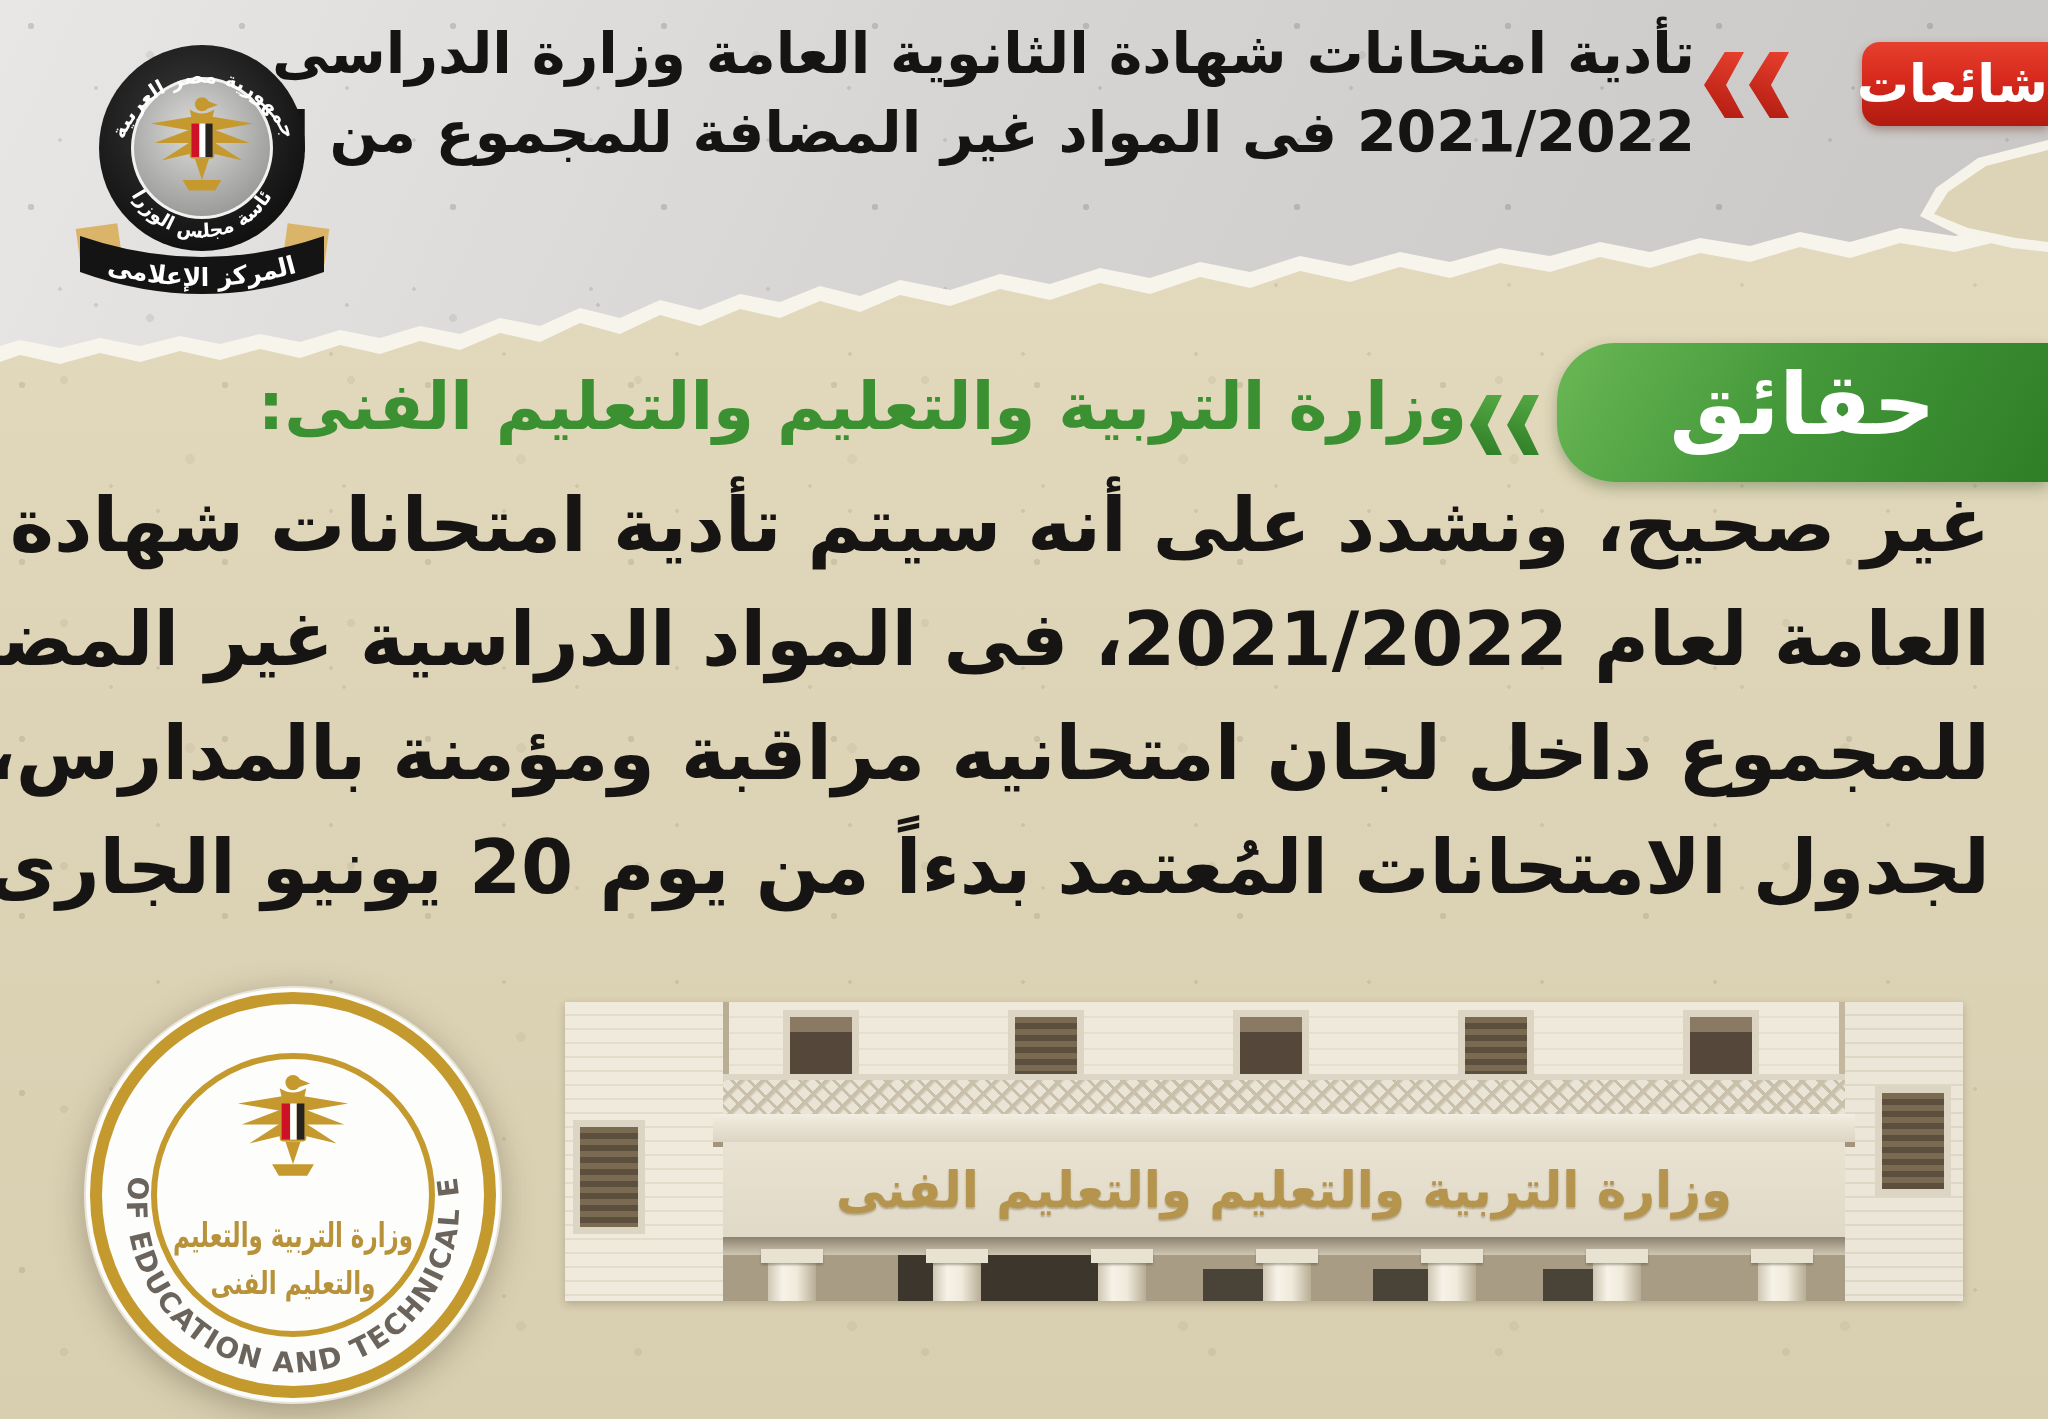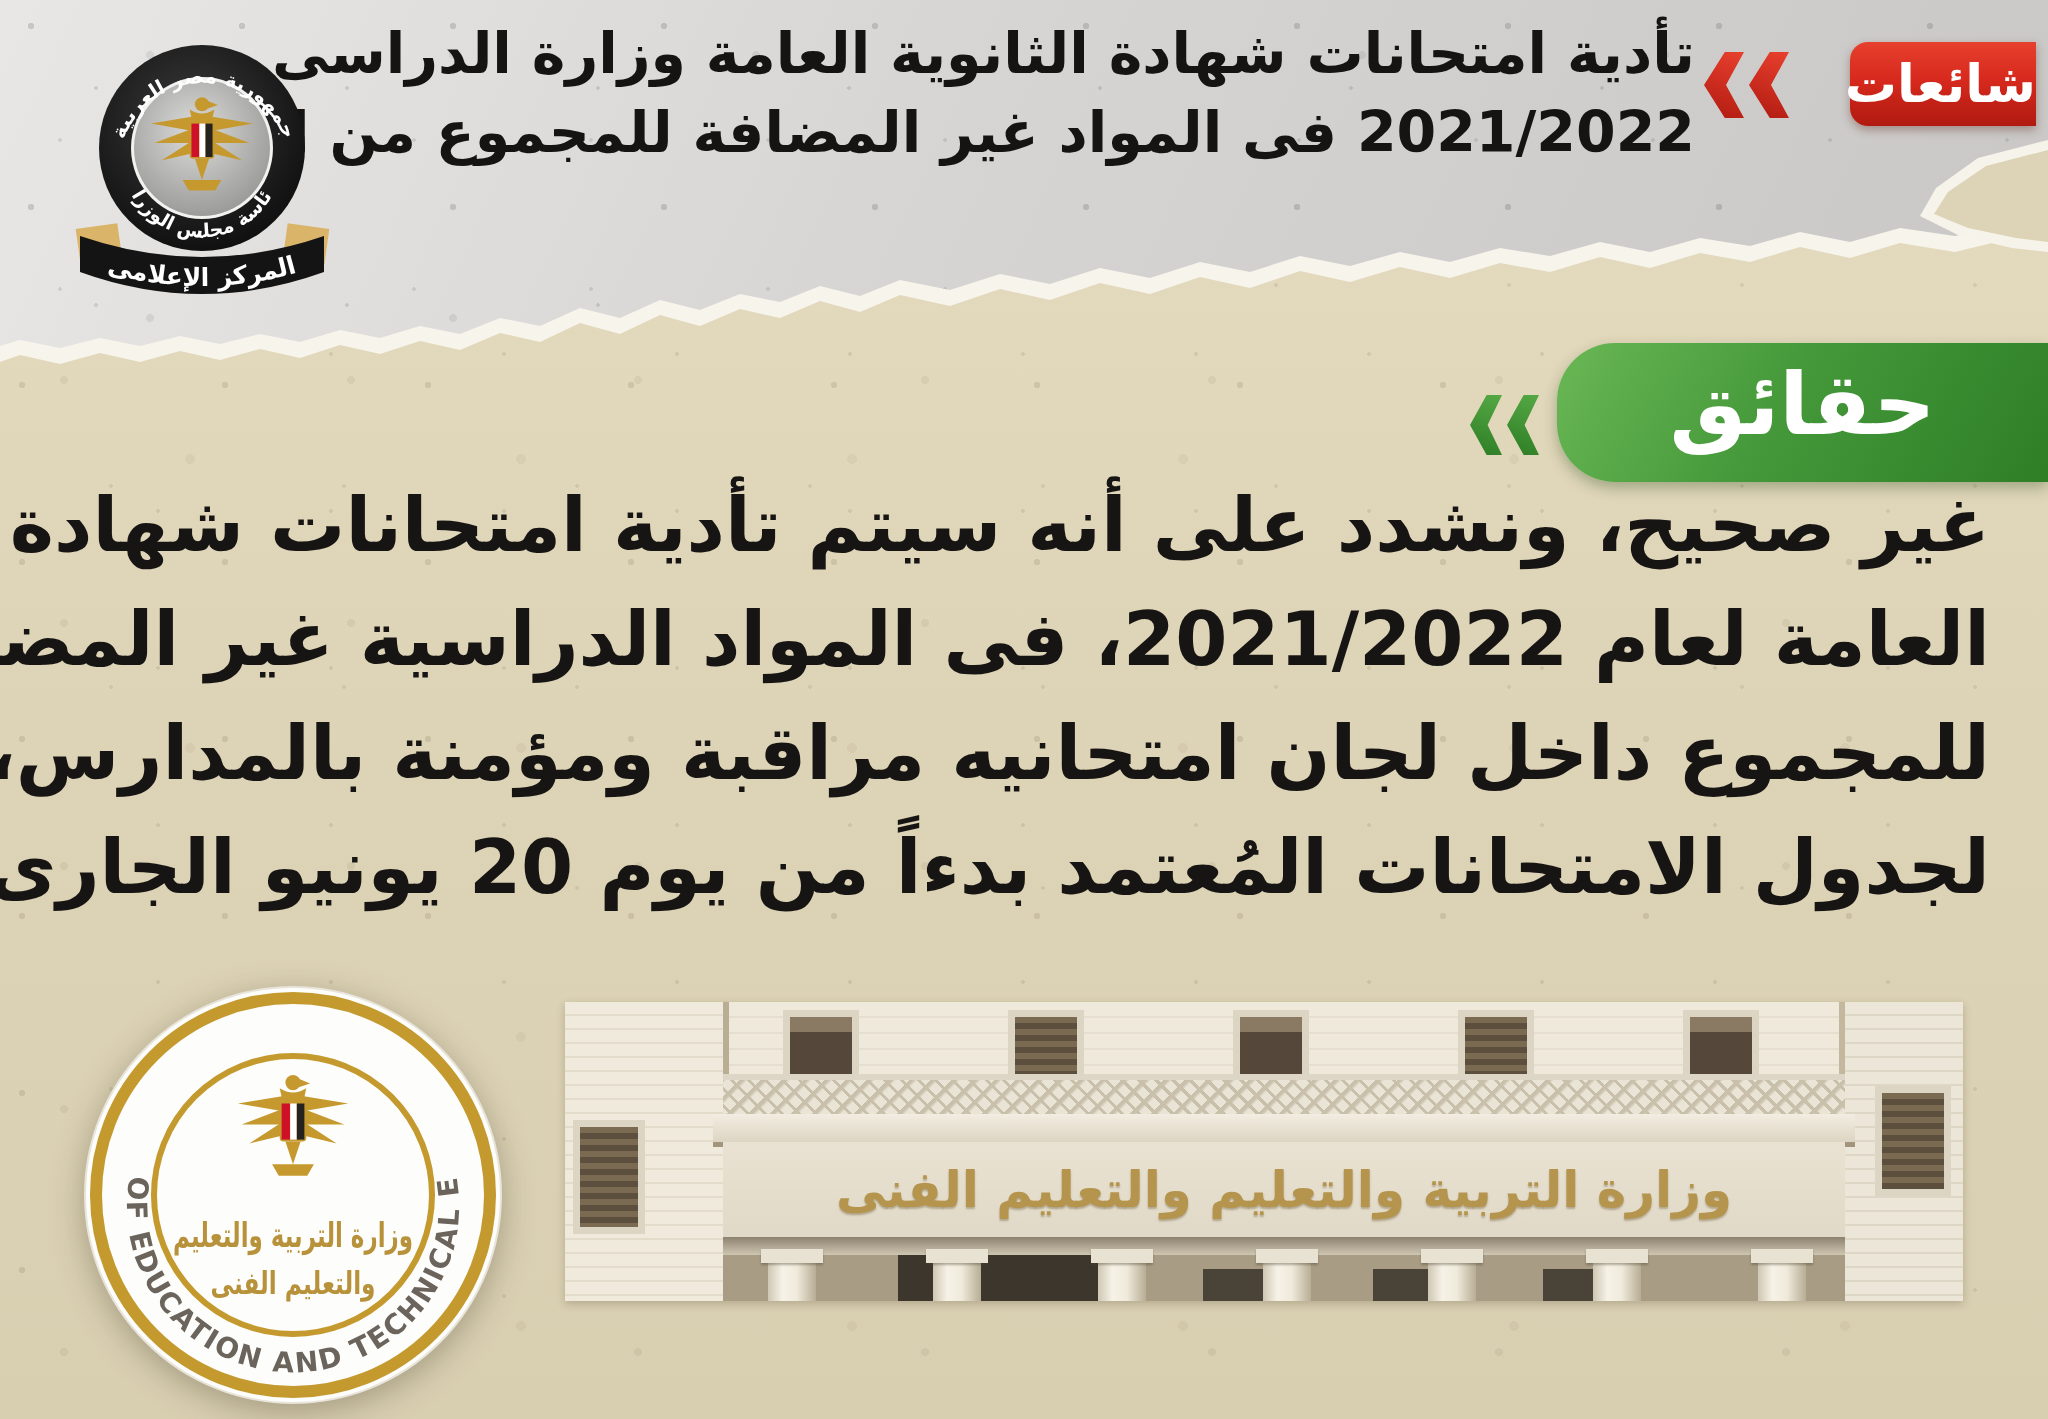--- a/index.html
+++ b/index.html
@@ -40,21 +40,21 @@
   .tear-wedge-white{
     position:absolute;right:0;top:140px;width:140px;height:120px;z-index:5;background:#f6f3ea;
     clip-path:polygon(140px 0,70px 18px,28px 48px,12px 76px,52px 96px,104px 108px,140px 112px);
   }
   .tear-wedge-beige{
     position:absolute;right:0;top:140px;width:140px;height:120px;z-index:6;background:#ddd3b6;
     clip-path:polygon(140px 10px,78px 26px,40px 52px,26px 74px,60px 88px,108px 98px,140px 102px);
   }
   
   .rumor-badge{
-    position:absolute;z-index:7;right:12px;top:42px;width:186px;height:84px;
+    position:absolute;z-index:7;right:0;top:42px;width:186px;height:84px;
     border-radius:18px 0 0 18px;
     background:linear-gradient(180deg,#e6402e 0%,#d7291d 45%,#b01a10 100%);
     box-shadow:0 4px 10px rgba(90,20,10,.35);
     color:#fff;font-size:52px;font-weight:bold;line-height:84px;text-align:center;
     direction:rtl;
   }
   .chev{position:absolute;z-index:7;display:flex;gap:5px;}
   .chev-red{right:258px;top:52px;width:86px;height:66px;}
   .chev-red .c{width:40px;height:66px;background:linear-gradient(200deg,#e8402e,#b01a10);}
   .chev-green{right:508px;top:395px;width:70px;height:60px;}
@@ -205,20 +205,21 @@
       <textPath href="#govBotArc" startOffset="50%">رئاسة مجلس الوزراء</textPath>
     </text>
     <use href="#eagle" transform="translate(132,120) scale(0.88)"></use>
   </svg>
 
   <div class="facts-badge">حقائق</div>
   <div class="chev chev-green">
     <div class="c"></div>
     <div class="c"></div>
   </div>
+  <div class="facts-source">وزارة التربية والتعليم والتعليم الفنى:</div>
 
   <div class="facts-body">
     <div class="ln">غير صحيح، ونشدد على أنه سيتم تأدية امتحانات شهادة الثانوية</div>
     <div class="ln">العامة لعام 2021/2022، فى المواد الدراسية غير المضافة</div>
     <div class="ln">للمجموع داخل لجان امتحانيه مراقبة ومؤمنة بالمدارس، وفقاً</div>
     <div class="ln">لجدول الامتحانات المُعتمد بدءاً من يوم 20 يونيو الجارى.</div>
   </div>
 
   <div class="photo">
     <div class="ph-wall"></div>

